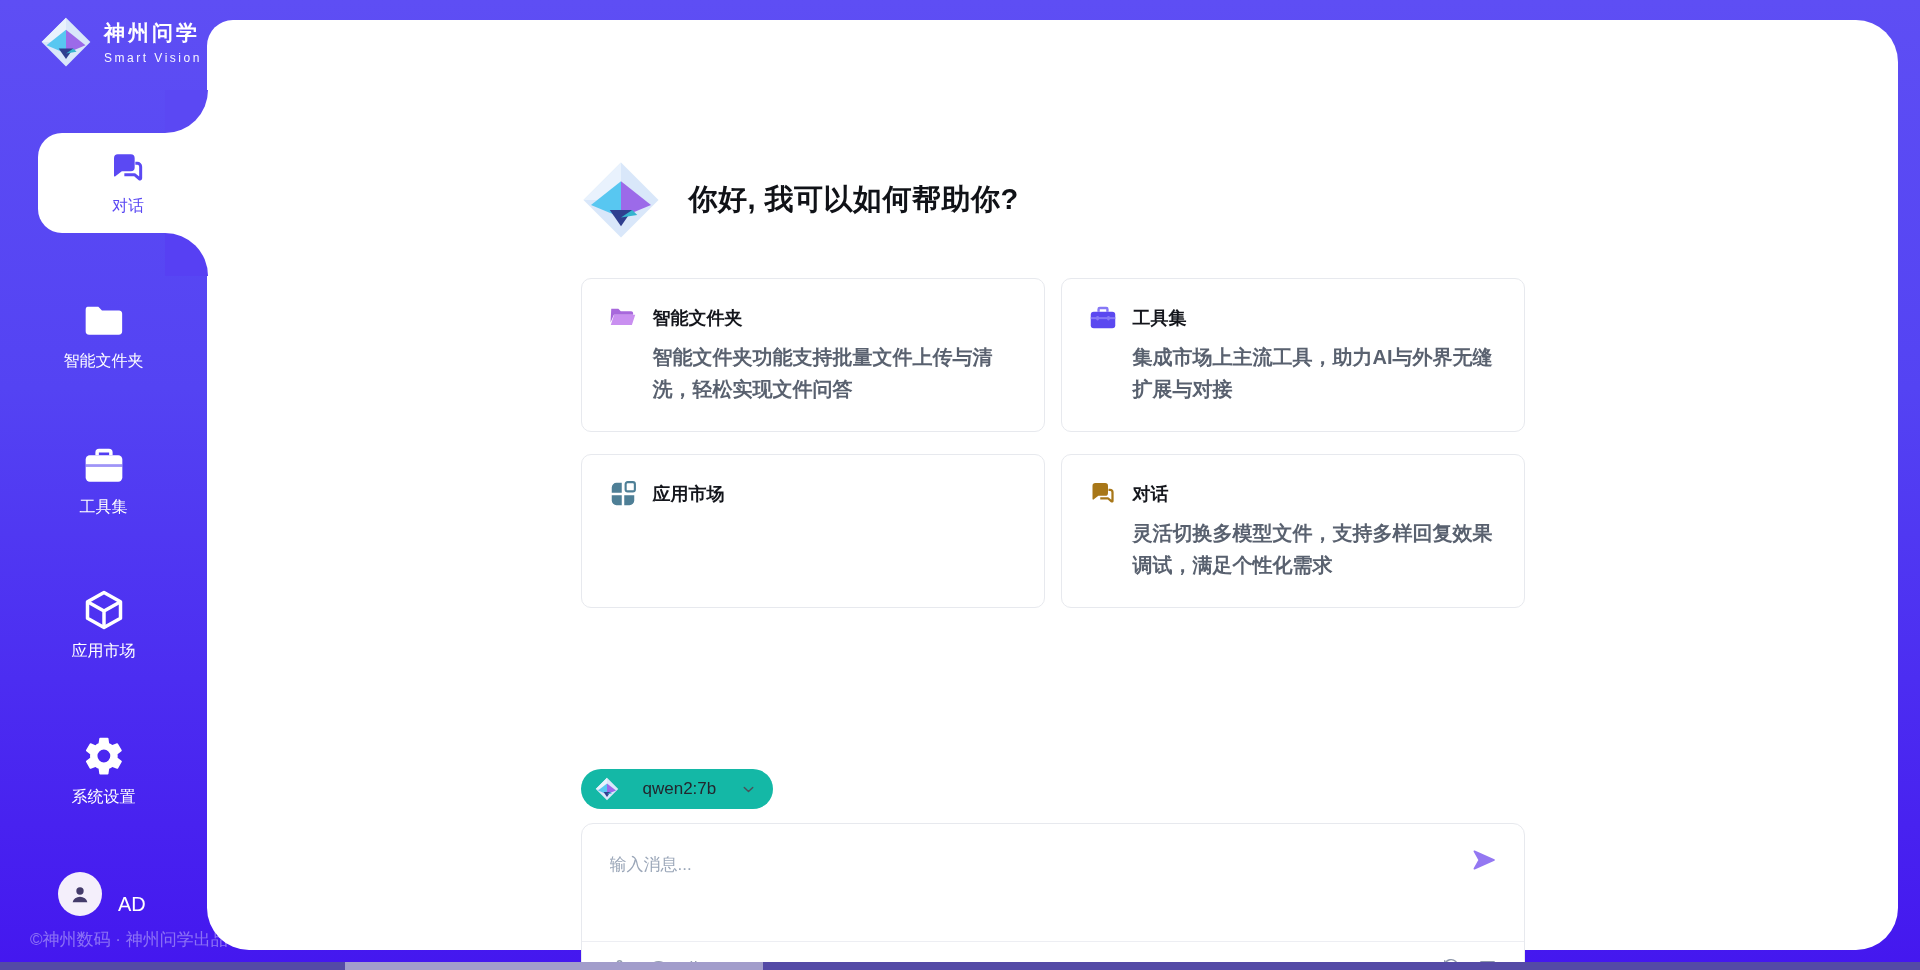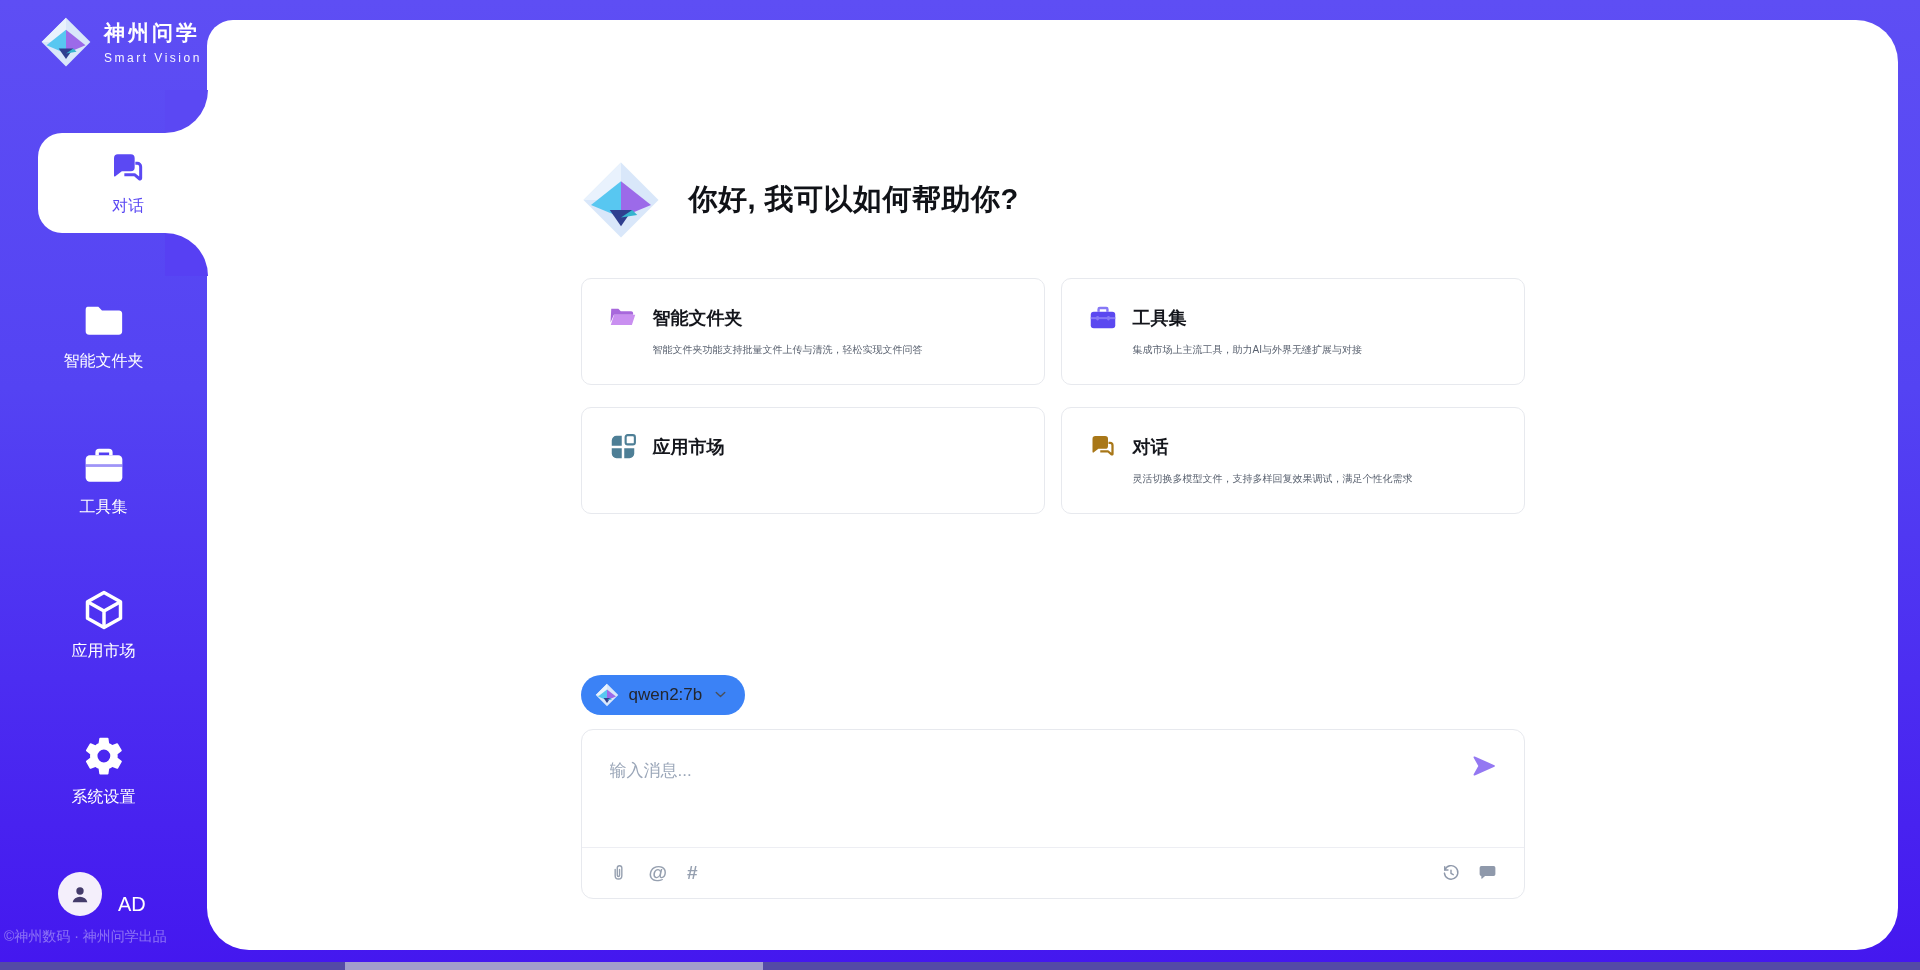--- a/index.html
+++ b/index.html
@@ -34,40 +34,40 @@
   .flare-bottom::before{background:#5740f3;border-radius:0 100% 0 0;}
   .nav-item{
     position:absolute;left:0;width:207px;
     display:flex;flex-direction:column;align-items:center;gap:9px;
     color:#ffffff;cursor:pointer;
   }
   .nav-label{font-size:16px;color:#fff;}
   .sidebar-user{position:absolute;left:58px;top:872px;display:flex;align-items:flex-end;gap:16px;}
   .avatar{width:44px;height:44px;border-radius:50%;background:#f4effb;display:flex;align-items:center;justify-content:center;color:#443b6b;}
   .user-name{color:#fff;font-size:20px;}
-  .sidebar-footer{position:absolute;left:4px;top:928px;color:rgba(255,255,255,.38);font-size:14px;white-space:nowrap;}
+  .sidebar-footer{position:absolute;left:30px;top:928px;color:rgba(255,255,255,.38);font-size:17px;white-space:nowrap;}
   
   .hscrollbar{position:absolute;left:0;bottom:0;width:100%;height:8px;background:#544aa6;}
   .hscrollbar .thumb{position:absolute;left:345px;top:0;width:418px;height:8px;background:#a29dcb;}
   
   .content{position:absolute;left:207px;top:20px;right:22px;bottom:20px;}
   .content-col{width:944px;margin:0 auto;position:relative;}
   .greeting{margin-top:140px;display:flex;align-items:center;gap:28px;}
   .greeting h1{margin:0;font-size:29px;font-weight:bold;color:#101217;letter-spacing:.5px;}
   .cards{margin-top:38px;display:grid;grid-template-columns:1fr 1fr;column-gap:16px;row-gap:22px;}
   .card{
     background:#fff;border:1px solid #e7e9ee;border-radius:10px;
     padding:24px 26px 26px 26px;box-sizing:border-box;cursor:pointer;
   }
   .card-head{display:flex;align-items:center;gap:15px;}
   .card-title{font-size:18px;font-weight:bold;color:#14161c;}
-  .card-desc{margin-top:9px;margin-left:45px;font-size:10px;line-height:1.58;color:#59616f;}
+  .card-desc{margin-top:9px;margin-left:45px;font-size:20px;line-height:1.58;color:#59616f;font-weight:bold;}
   .model-pill{
-    margin-top:161px;display:inline-flex;align-items:center;gap:10px;
-    height:40px;padding:0 16px 0 14px;border-radius:20px;background:#3b82f6;cursor:pointer;
+    margin-top:161px;display:inline-flex;align-items:center;gap:24px;
+    height:40px;padding:0 16px 0 14px;border-radius:20px;background:#14b8a6;cursor:pointer;
   }
   .model-name{font-size:17px;color:#23262e;}
   .composer{
     margin-top:14px;height:170px;border:1px solid #e7e9ee;border-radius:12px;
     position:relative;box-sizing:border-box;background:#fff;
   }
   .composer-input{
     position:absolute;left:26px;top:20px;right:70px;height:40px;
     border:none;outline:none;font-size:17px;color:#30343c;background:transparent;
     font-family:"Liberation Sans","DejaVu Sans",sans-serif;

